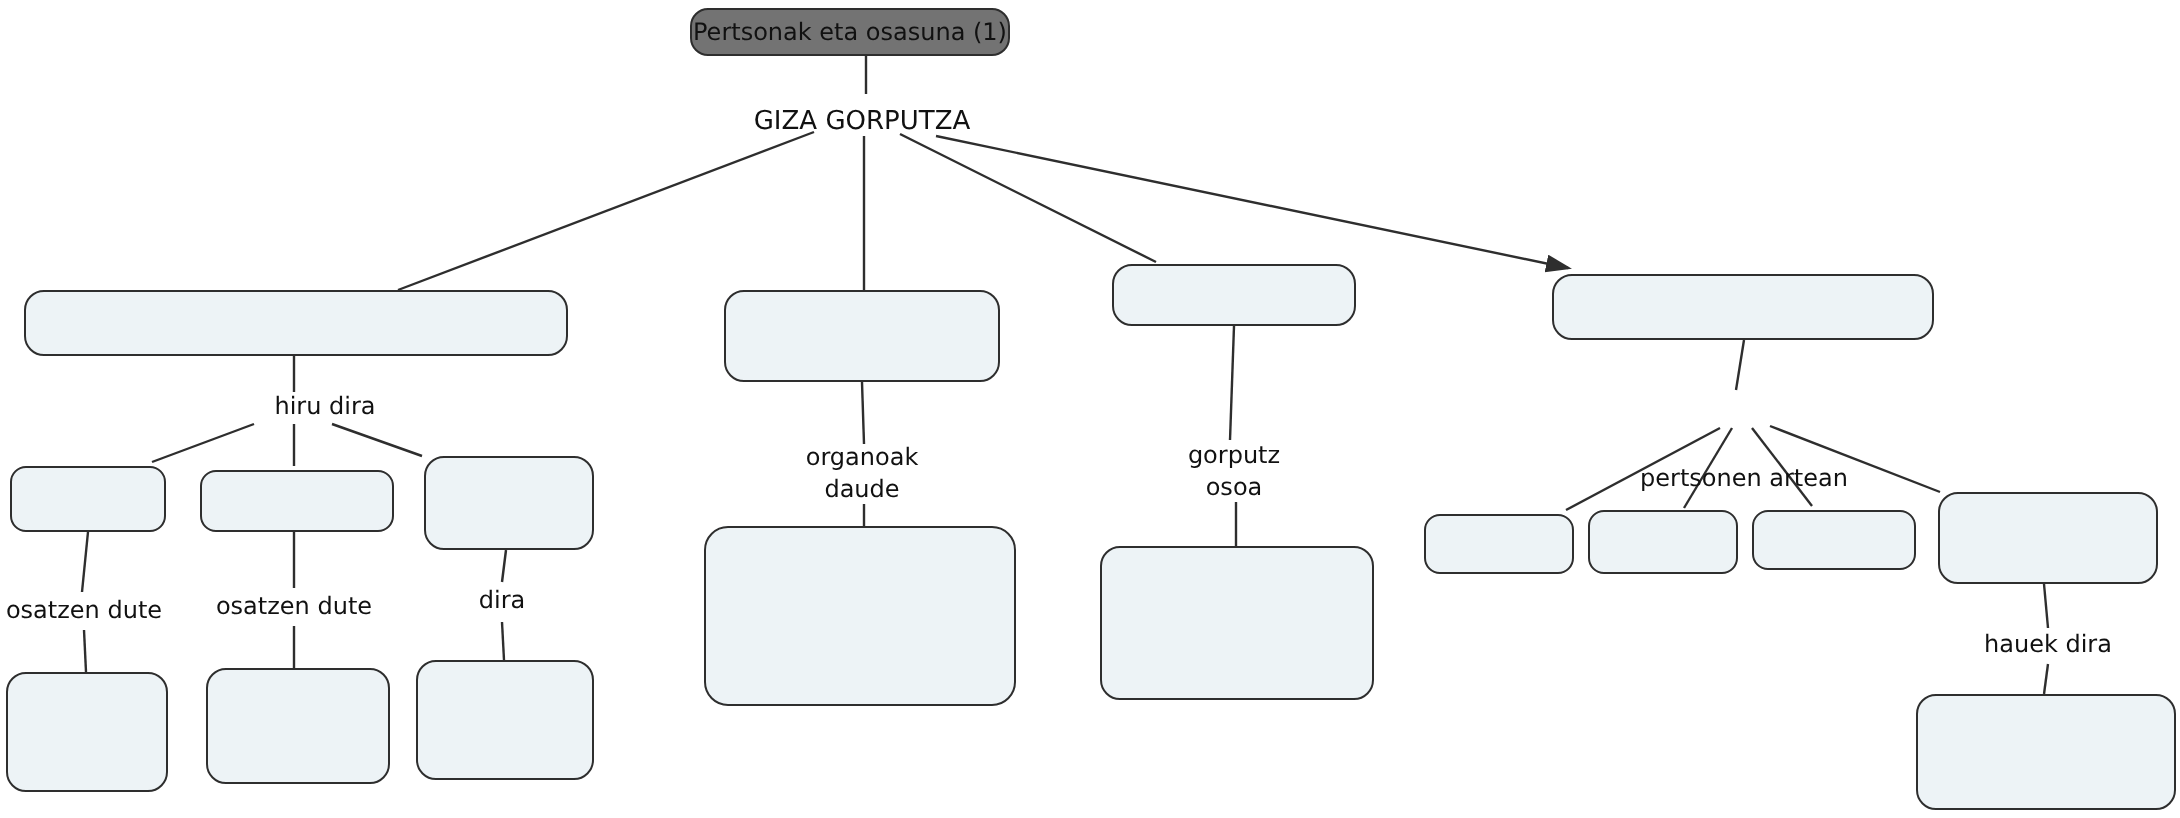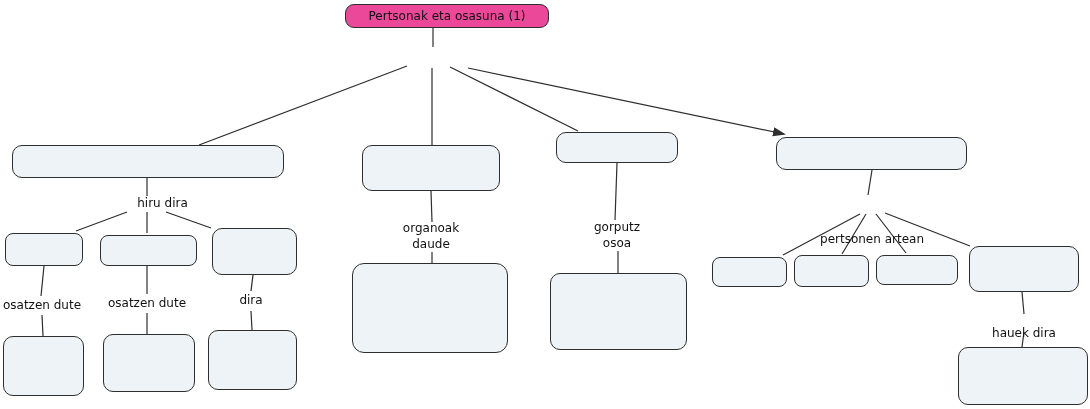--- a/index.html
+++ b/index.html
@@ -75,21 +75,22 @@
       <line x1="617" y1="163" x2="615" y2="220" stroke="#2e2e2e" stroke-width="1.2"></line>
       <line x1="618" y1="251" x2="618" y2="273" stroke="#2e2e2e" stroke-width="1.2"></line>
       <line x1="872" y1="170" x2="868" y2="195" stroke="#2e2e2e" stroke-width="1.2"></line>
       <line x1="860" y1="214" x2="783" y2="255" stroke="#2e2e2e" stroke-width="1.2"></line>
       <line x1="866" y1="214" x2="842" y2="254" stroke="#2e2e2e" stroke-width="1.2"></line>
       <line x1="876" y1="214" x2="906" y2="253" stroke="#2e2e2e" stroke-width="1.2"></line>
       <line x1="885" y1="213" x2="970" y2="246" stroke="#2e2e2e" stroke-width="1.2"></line>
       <line x1="1022" y1="292" x2="1024" y2="314" stroke="#2e2e2e" stroke-width="1.2"></line>
       <line x1="1024" y1="332" x2="1022" y2="347" stroke="#2e2e2e" stroke-width="1.2"></line>
     </svg>
-<div class="concept-node" style="left: 345px; top: 4px; width: 204px; height: 24px; border-radius: 9px; background: #ec4899; border-color: rgb(46, 46, 46); color: rgb(17, 17, 17);">Pertsonak eta osasuna (1)</div>
+  <div class="linking-phrase root-concept" style="left: 431px; top: 62px; color: rgb(17, 17, 17);">GIZA GORPUTZA</div>
+<div class="concept-node" style="left: 345px; top: 4px; width: 160px; height: 24px; border-radius: 9px; background: #737373; border-color: rgb(46, 46, 46); color: rgb(17, 17, 17);">Pertsonak eta osasuna (1)</div>
     <div class="concept-node" style="left: 12px; top: 145px; width: 272px; height: 33px; border-radius: 10px; background: rgb(237, 243, 246); border-color: rgb(46, 46, 46); color: rgb(17, 17, 17);"></div>
     <div class="concept-node" style="left: 5px; top: 233px; width: 78px; height: 33px; border-radius: 8px; background: rgb(237, 243, 246); border-color: rgb(46, 46, 46); color: rgb(17, 17, 17);"></div>
     <div class="concept-node" style="left: 100px; top: 235px; width: 97px; height: 31px; border-radius: 8px; background: rgb(237, 243, 246); border-color: rgb(46, 46, 46); color: rgb(17, 17, 17);"></div>
     <div class="concept-node" style="left: 212px; top: 228px; width: 85px; height: 47px; border-radius: 10px; background: rgb(237, 243, 246); border-color: rgb(46, 46, 46); color: rgb(17, 17, 17);"></div>
     <div class="concept-node" style="left: 3px; top: 336px; width: 81px; height: 60px; border-radius: 10px; background: rgb(237, 243, 246); border-color: rgb(46, 46, 46); color: rgb(17, 17, 17);"></div>
     <div class="concept-node" style="left: 103px; top: 334px; width: 92px; height: 58px; border-radius: 10px; background: rgb(237, 243, 246); border-color: rgb(46, 46, 46); color: rgb(17, 17, 17);"></div>
     <div class="concept-node" style="left: 208px; top: 330px; width: 89px; height: 60px; border-radius: 10px; background: rgb(237, 243, 246); border-color: rgb(46, 46, 46); color: rgb(17, 17, 17);"></div>
     <div class="concept-node" style="left: 362px; top: 145px; width: 138px; height: 46px; border-radius: 10px; background: rgb(237, 243, 246); border-color: rgb(46, 46, 46); color: rgb(17, 17, 17);"></div>
     <div class="concept-node" style="left: 352px; top: 263px; width: 156px; height: 90px; border-radius: 12px; background: rgb(237, 243, 246); border-color: rgb(46, 46, 46); color: rgb(17, 17, 17);"></div>
     <div class="concept-node" style="left: 556px; top: 132px; width: 122px; height: 31px; border-radius: 10px; background: rgb(237, 243, 246); border-color: rgb(46, 46, 46); color: rgb(17, 17, 17);"></div>
@@ -102,14 +103,14 @@
     <div class="concept-node" style="left: 958px; top: 347px; width: 130px; height: 58px; border-radius: 10px; background: rgb(237, 243, 246); border-color: rgb(46, 46, 46); color: rgb(17, 17, 17);"></div>
     <div class="linking-phrase" style="left: 147px; top: 204px; color: rgb(17, 17, 17); padding-left: 31px;">hiru dira</div>
     <div class="linking-phrase" style="left: 42px; top: 306px; color: rgb(17, 17, 17);">osatzen dute</div>
     <div class="linking-phrase" style="left: 147px; top: 304px; color: rgb(17, 17, 17);">osatzen dute</div>
     <div class="linking-phrase" style="left: 251px; top: 301px; color: rgb(17, 17, 17);">dira</div>
     <div class="linking-phrase" style="left: 431px; top: 237px; color: rgb(17, 17, 17); text-align: center;">organoak
 daude</div>
     <div class="linking-phrase" style="left: 617px; top: 236px; color: rgb(17, 17, 17);">gorputz
 osoa</div>
     <div class="linking-phrase" style="left: 872px; top: 204px; color: rgb(17, 17, 17); margin-top: 36px;">pertsonen artean</div>
-    <div class="linking-phrase" style="left: 1024px; top: 334px; color: rgb(17, 17, 17);">hauek dira</div>
+    <div class="linking-phrase" style="left: 1024px; top: 323px; color: rgb(17, 17, 17);">hauek dira</div>
   </div>
 
 </body></html>

